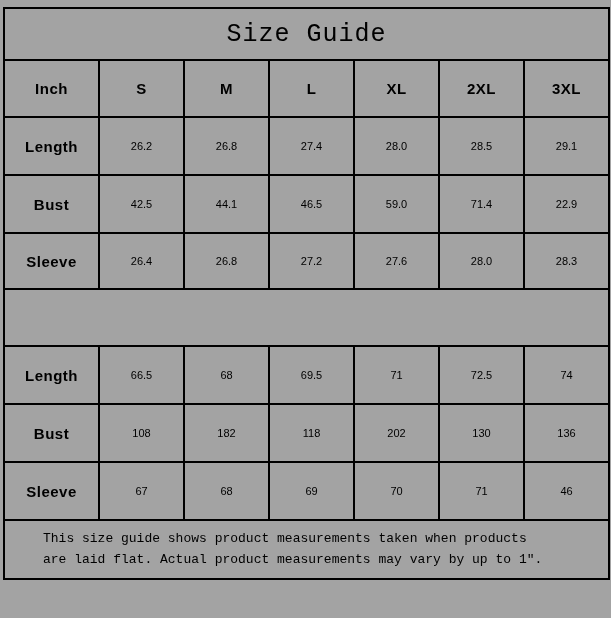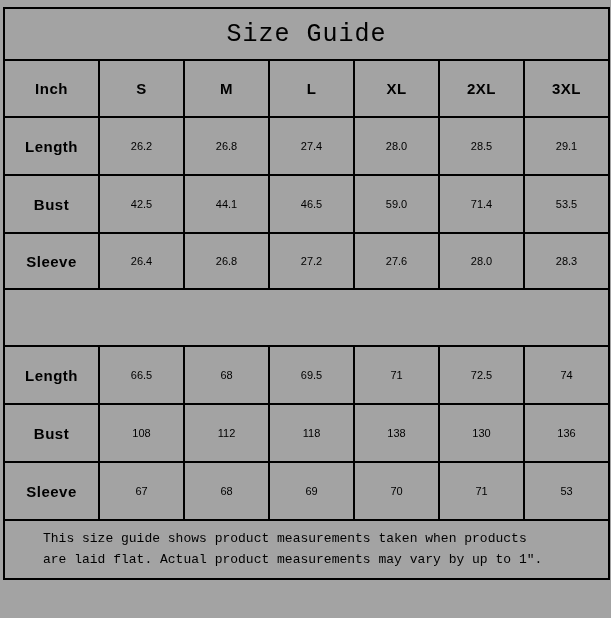--- a/index.html
+++ b/index.html
@@ -99,21 +99,21 @@
       <td class="val">29.1</td>
     </tr>
 
     <tr class="data-row">
       <td class="hdr">Bust</td>
       <td class="val">42.5</td>
       <td class="val">44.1</td>
       <td class="val">46.5</td>
       <td class="val">59.0</td>
       <td class="val">71.4</td>
-      <td class="val">53.5</td>
+      <td class="val">22.9</td>
     </tr>
 
     <tr class="data-row-s">
       <td class="hdr">Sleeve</td>
       <td class="val">26.4</td>
       <td class="val">26.8</td>
       <td class="val">27.2</td>
       <td class="val">27.6</td>
       <td class="val">28.0</td>
       <td class="val">28.3</td>
@@ -130,35 +130,35 @@
       <td class="val">68</td>
       <td class="val">69.5</td>
       <td class="val">71</td>
       <td class="val">72.5</td>
       <td class="val">74</td>
     </tr>
 
     <tr class="data-row">
       <td class="hdr">Bust</td>
       <td class="val">108</td>
-      <td class="val">112</td>
+      <td class="val">182</td>
       <td class="val">118</td>
-      <td class="val">138</td>
+      <td class="val">202</td>
       <td class="val">130</td>
       <td class="val">136</td>
     </tr>
 
     <tr class="data-row">
       <td class="hdr">Sleeve</td>
       <td class="val">67</td>
       <td class="val">68</td>
       <td class="val">69</td>
       <td class="val">70</td>
       <td class="val">71</td>
-      <td class="val">53</td>
+      <td class="val">46</td>
     </tr>
 
     <tr>
       <td colspan="7" class="footer-cell mono">
         <div>This size guide shows product measurements taken when products</div>
         <div>are laid flat. Actual product measurements may vary by up to 1″.</div>
       </td>
     </tr>
   </tbody>
     </table>

